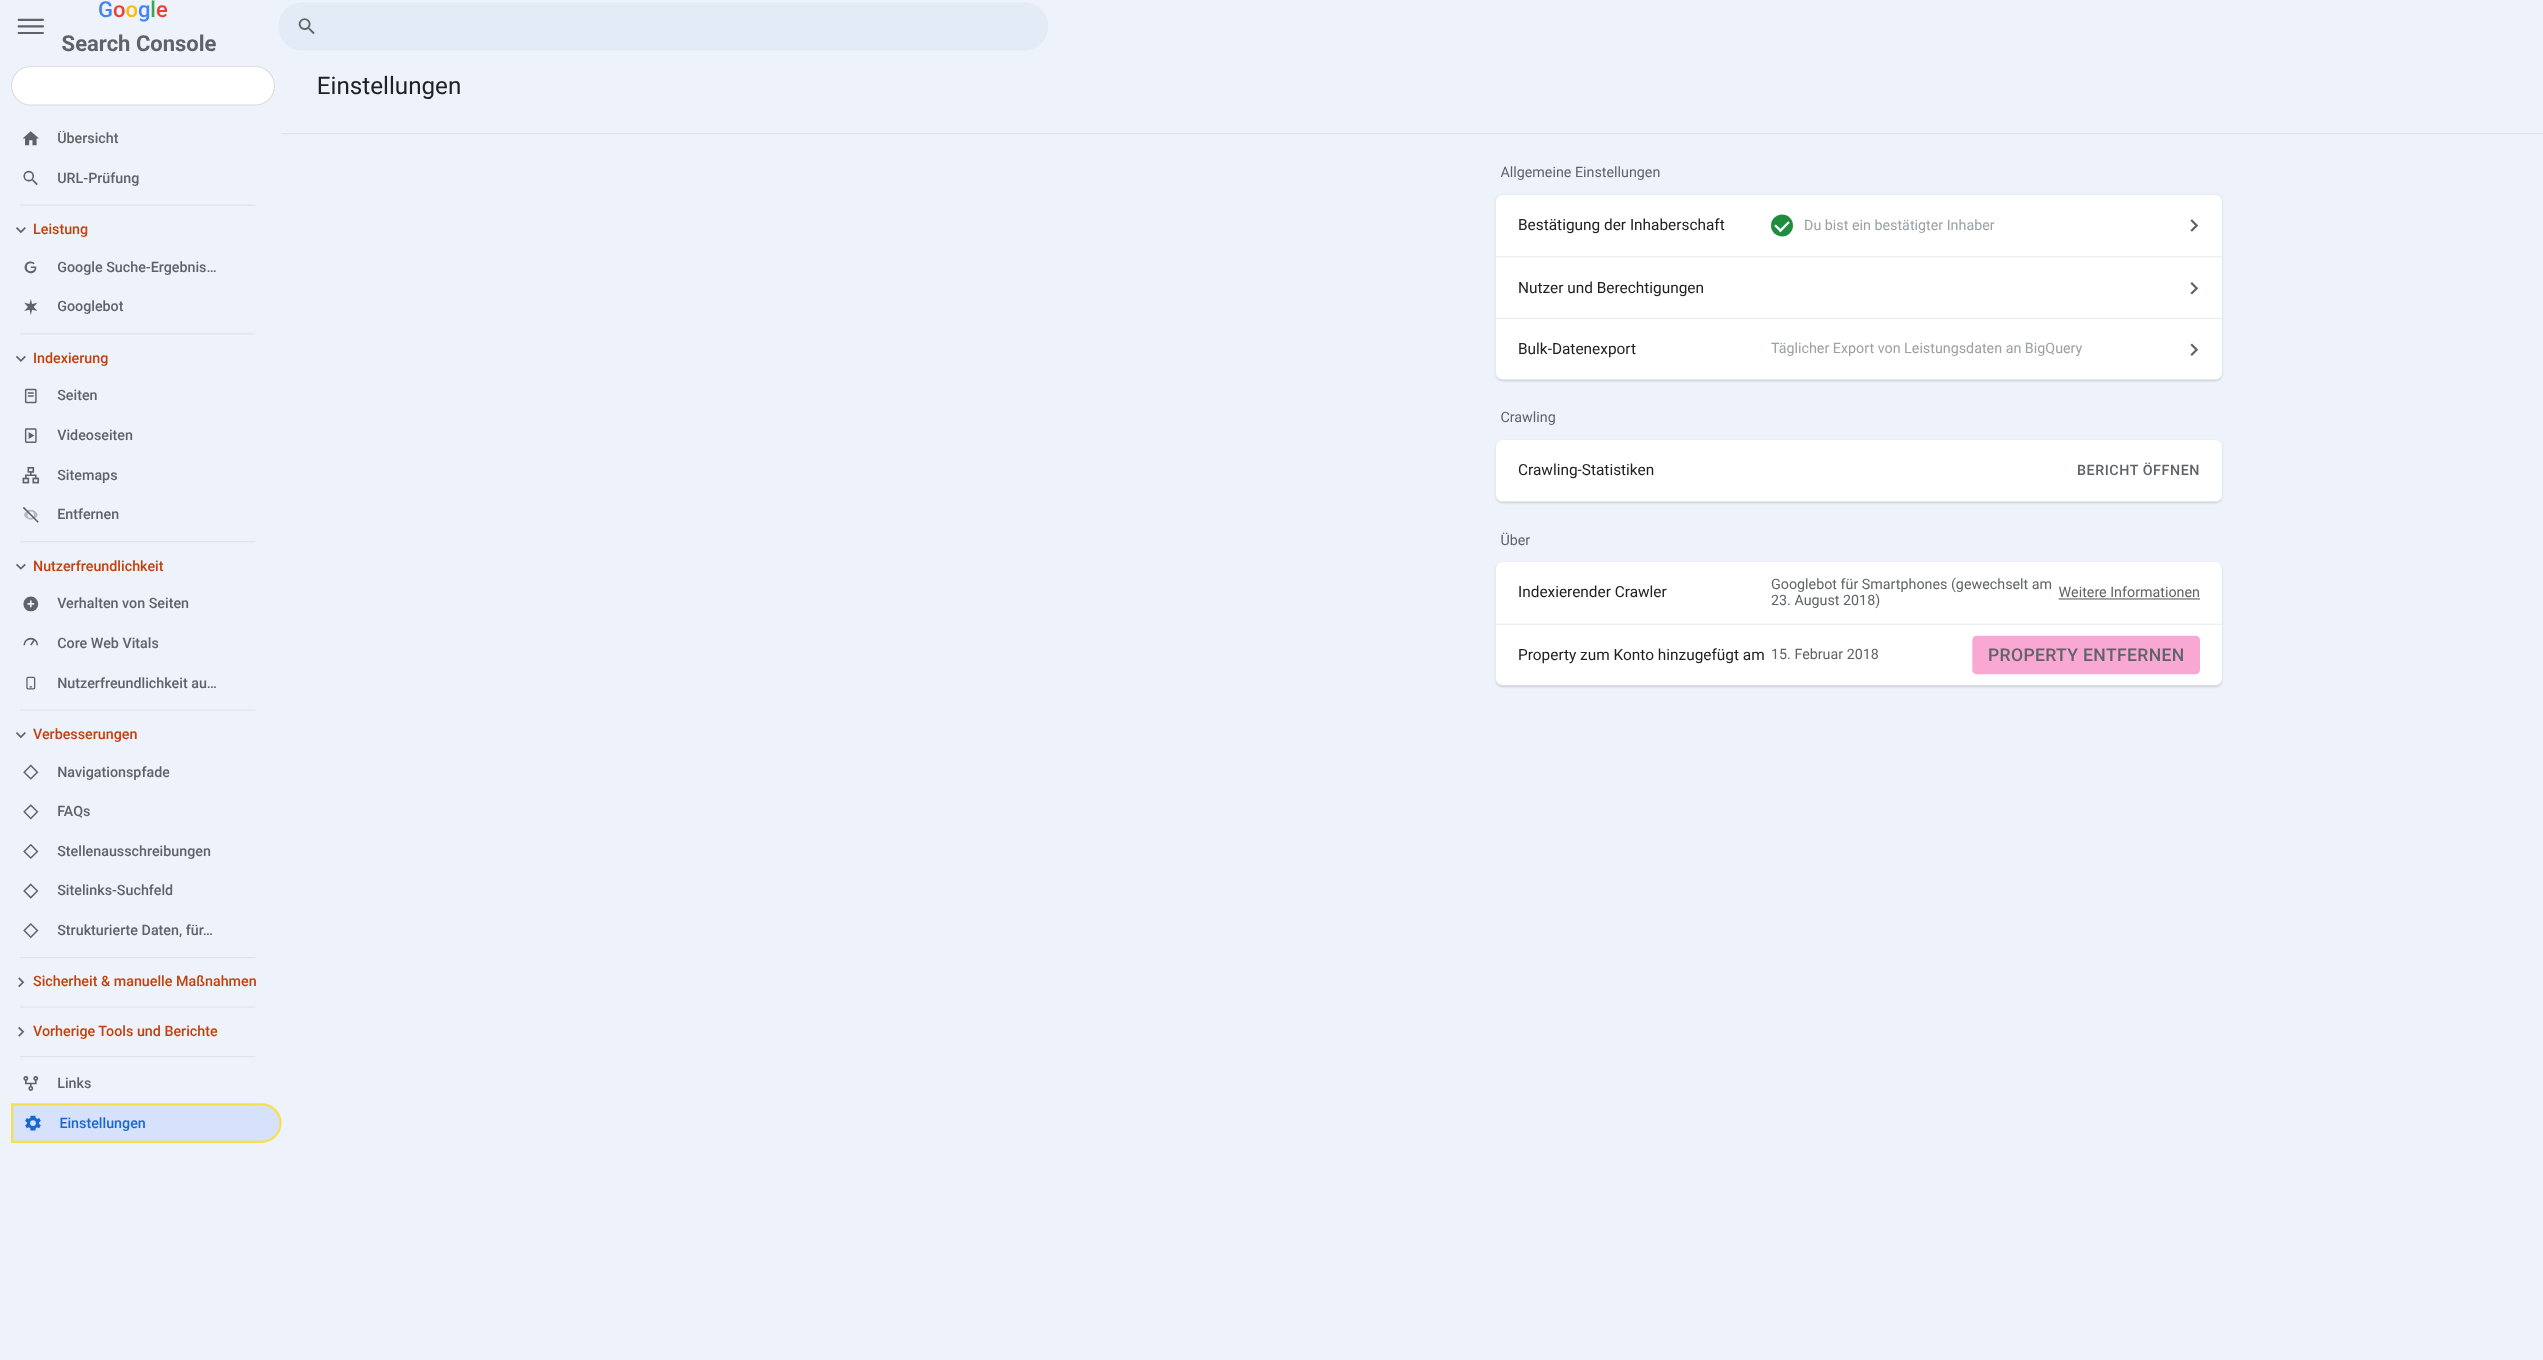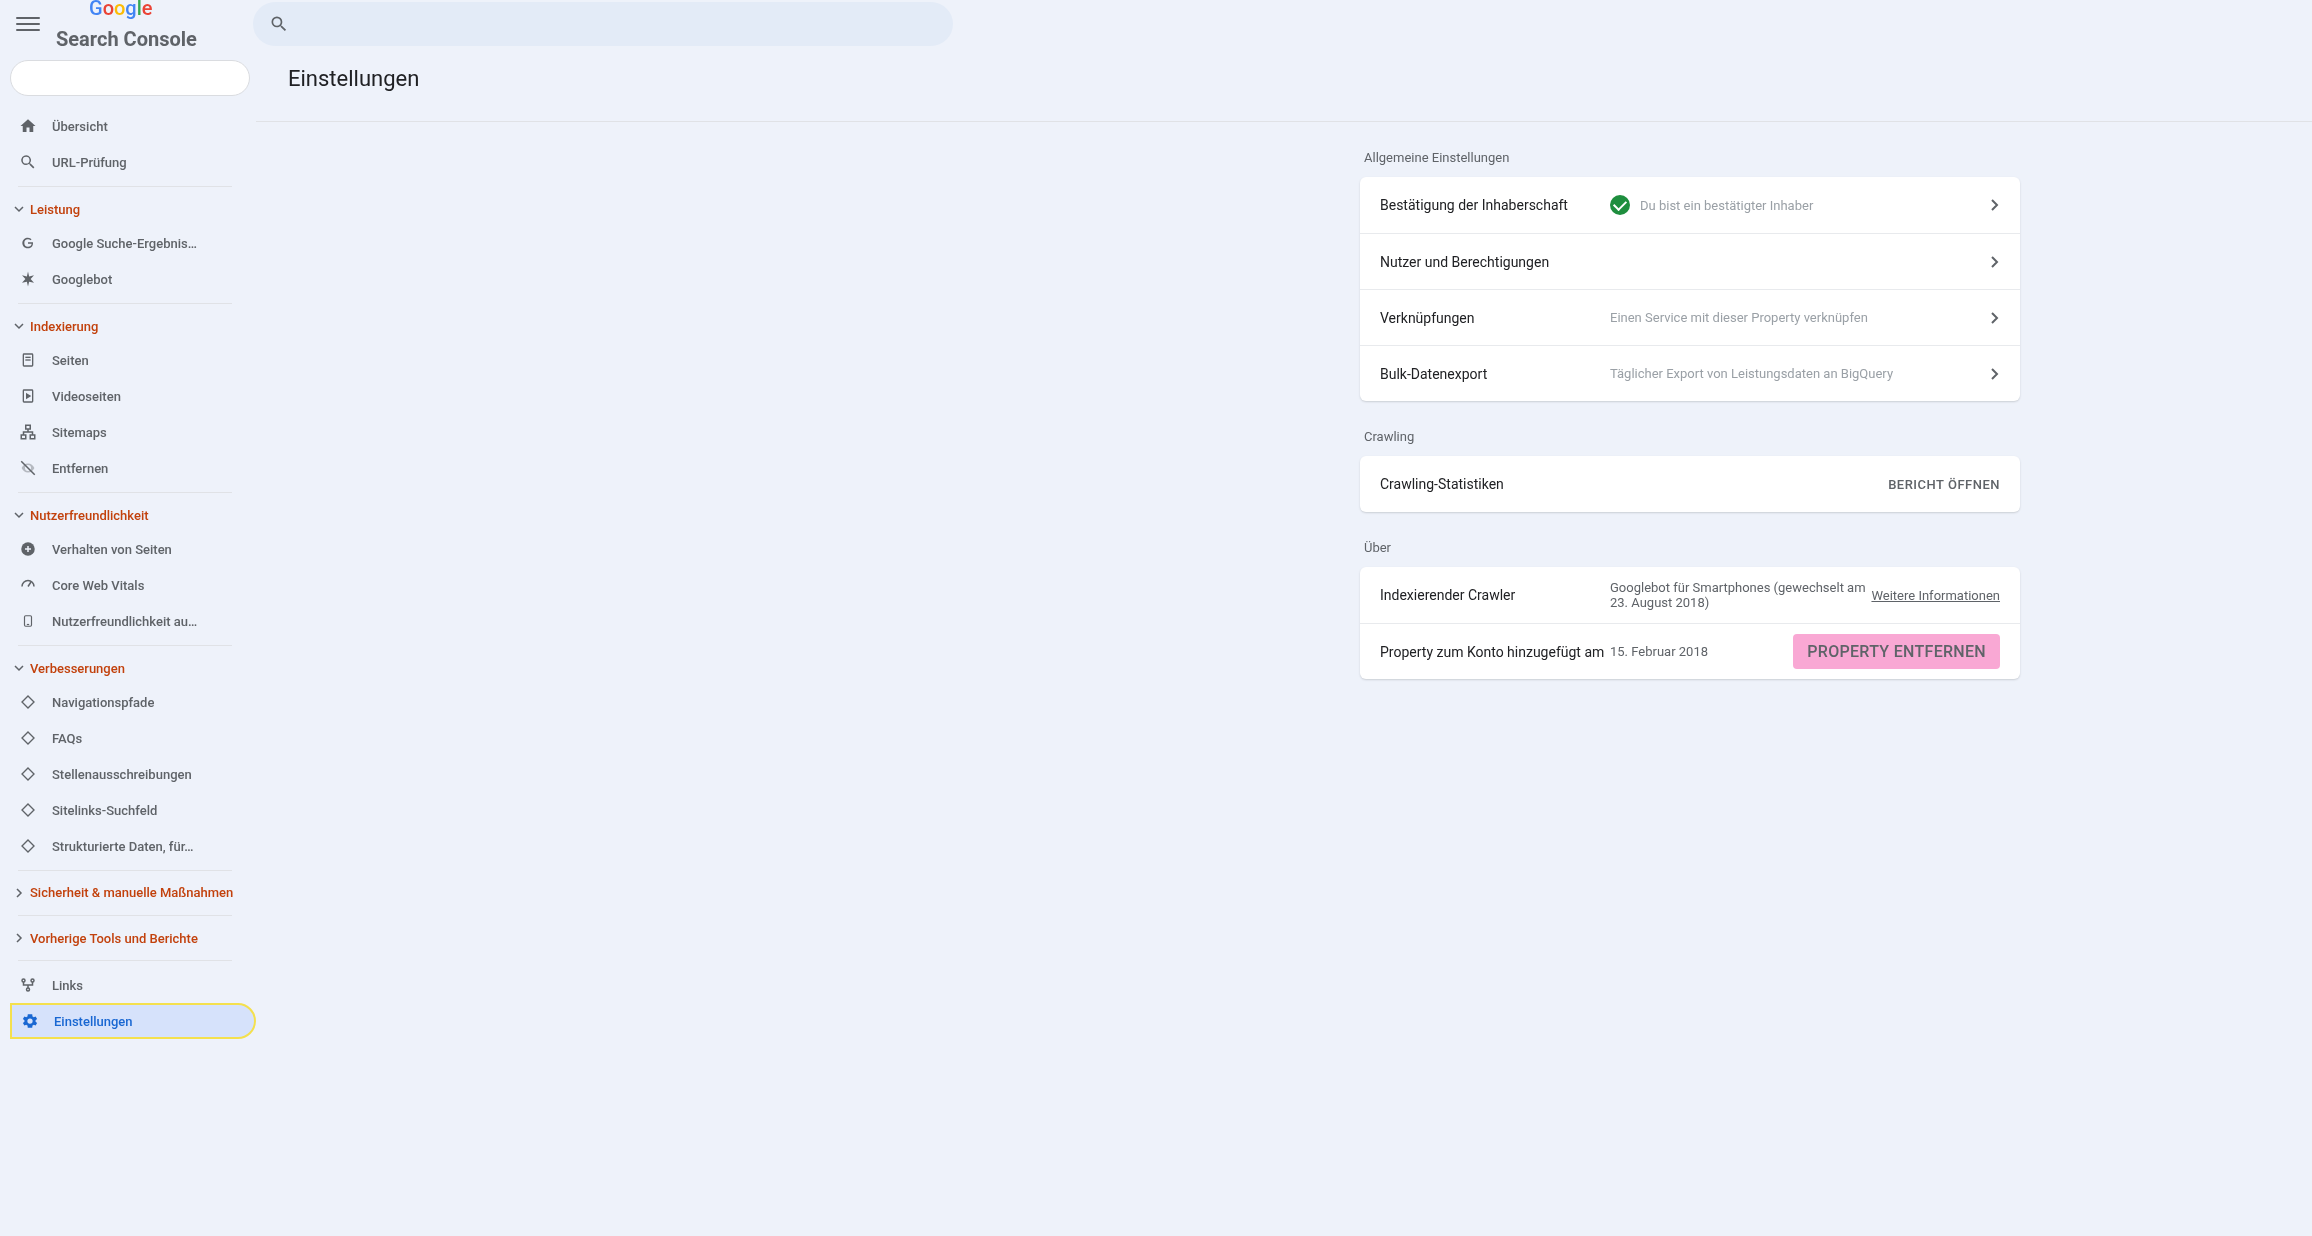--- a/index.html
+++ b/index.html
@@ -313,27 +313,20 @@
             </svg>
         </div>
         <div class="row">
           <div class="row-title">Nutzer und Berechtigungen</div>
           <div class="row-desc"></div>
           <svg class="row-chev" width="10" height="14" viewBox="0 0 10 14">
               <path d="M2 2l5 5-5 5" stroke="#5f6368" stroke-width="2" fill="none"></path>
             </svg>
         </div>
         <div class="row">
-          <div class="row-title">Verknüpfungen</div>
-          <div class="row-desc">Einen Service mit dieser Property verknüpfen</div>
-          <svg class="row-chev" width="10" height="14" viewBox="0 0 10 14">
-              <path d="M2 2l5 5-5 5" stroke="#5f6368" stroke-width="2" fill="none"></path>
-            </svg>
-        </div>
-        <div class="row">
           <div class="row-title">Bulk-Datenexport</div>
           <div class="row-desc">Täglicher Export von Leistungsdaten an BigQuery</div>
           <svg class="row-chev" width="10" height="14" viewBox="0 0 10 14">
               <path d="M2 2l5 5-5 5" stroke="#5f6368" stroke-width="2" fill="none"></path>
             </svg>
         </div>
       </div>
 
       <div class="sect-label">Crawling</div>
       <div class="card">

